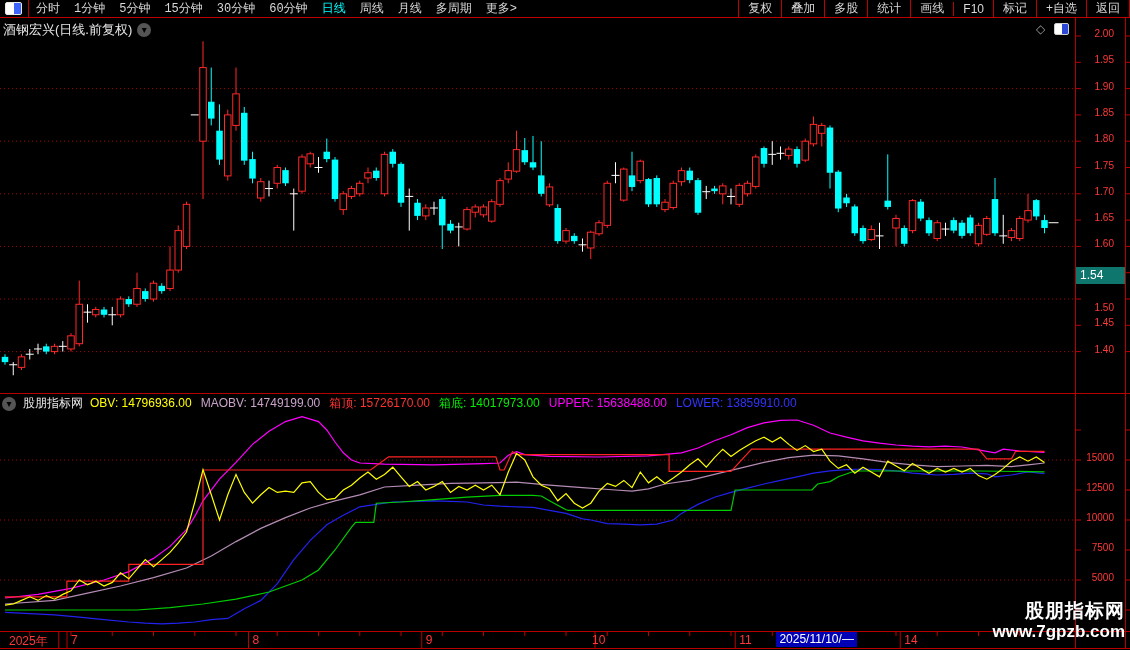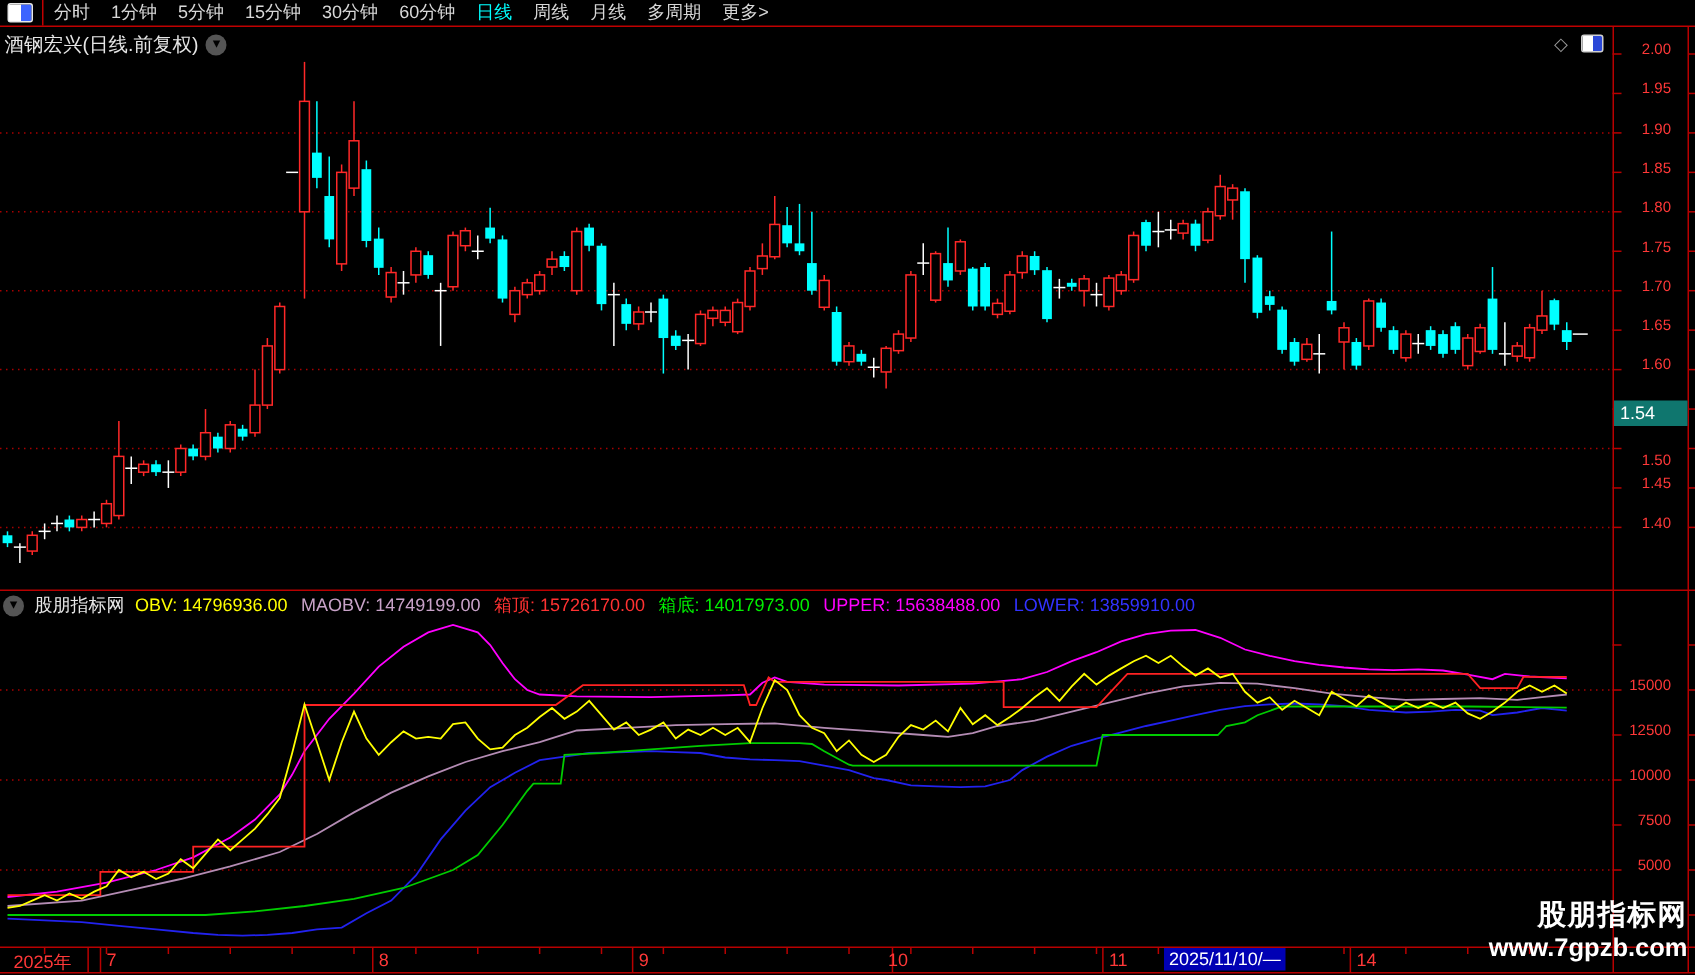--- a/index.html
+++ b/index.html
@@ -5,21 +5,21 @@
   html,body{margin:0;padding:0;background:#000;}
   .screen{position:relative;width:1130px;height:650px;background:#000;overflow:hidden;
           font-family:"Liberation Sans","DejaVu Sans",sans-serif;}
   
   .toolbar{position:absolute;left:0;top:0;width:1130px;height:17px;background:#000;
            border-bottom:1px solid #c00000;display:flex;align-items:center;font-size:12px;color:#d8d8d8;}
   .tb-iconbox{width:15px;height:11px;border:1px solid #e8e8e8;border-radius:2px;margin:0 6px 0 5px;
               background:linear-gradient(to right,#fff 55%,#3c64ff 55%);}
   .tb-sep{width:1px;height:17px;background:#c00000;}
   .tb-left{display:flex;align-items:center;height:17px;}
-  .tb-left .tb-item{padding:0 7px;cursor:default;white-space:nowrap;}
+  .tb-left .tb-item{padding:0 7px;cursor:default;white-space:nowrap;font-family:Liberation Mono, monospace;}
   .tb-right{display:flex;align-items:center;height:17px;margin-left:auto;}
   .tb-right .tb-item{padding:0 9px;border-left:1px solid #c00000;white-space:nowrap;}
   .tb-right .tb-item:last-child{border-right:1px solid #c00000;}
   
   .title-row{position:absolute;left:3px;top:21px;display:flex;align-items:center;gap:5px;
              font-size:13px;color:#e6e6e6;z-index:5;}
   .chev-circle{display:inline-flex;align-items:center;justify-content:center;width:14px;height:14px;
                border-radius:50%;background:#555;color:#000;font-size:10px;line-height:1;}
   .corner-icons{position:absolute;left:1036px;top:22px;display:flex;gap:9px;color:#9a9a9a;
                 font-size:12px;z-index:5;align-items:center;}
@@ -59,20 +59,31 @@
         <span class="tb-item">1分钟</span>
         <span class="tb-item">5分钟</span>
         <span class="tb-item">15分钟</span>
         <span class="tb-item">30分钟</span>
         <span class="tb-item">60分钟</span>
         <span class="tb-item" style="color: rgb(0, 255, 255);">日线</span>
         <span class="tb-item">周线</span>
         <span class="tb-item">月线</span>
         <span class="tb-item">多周期</span>
         <span class="tb-item">更多&gt;</span>
+      </div>
+    <div class="tb-right">
+        <span class="tb-item">复权</span>
+        <span class="tb-item">叠加</span>
+        <span class="tb-item">多股</span>
+        <span class="tb-item">统计</span>
+        <span class="tb-item">画线</span>
+        <span class="tb-item">F10</span>
+        <span class="tb-item">标记</span>
+        <span class="tb-item">+自选</span>
+        <span class="tb-item">返回</span>
       </div>
   </div>
 
   <div class="title-row">
     <span>酒钢宏兴(日线.前复权)</span>
     <span class="chev-circle">▾</span>
   </div>
 
   <div class="corner-icons">
     <span>◇</span>

